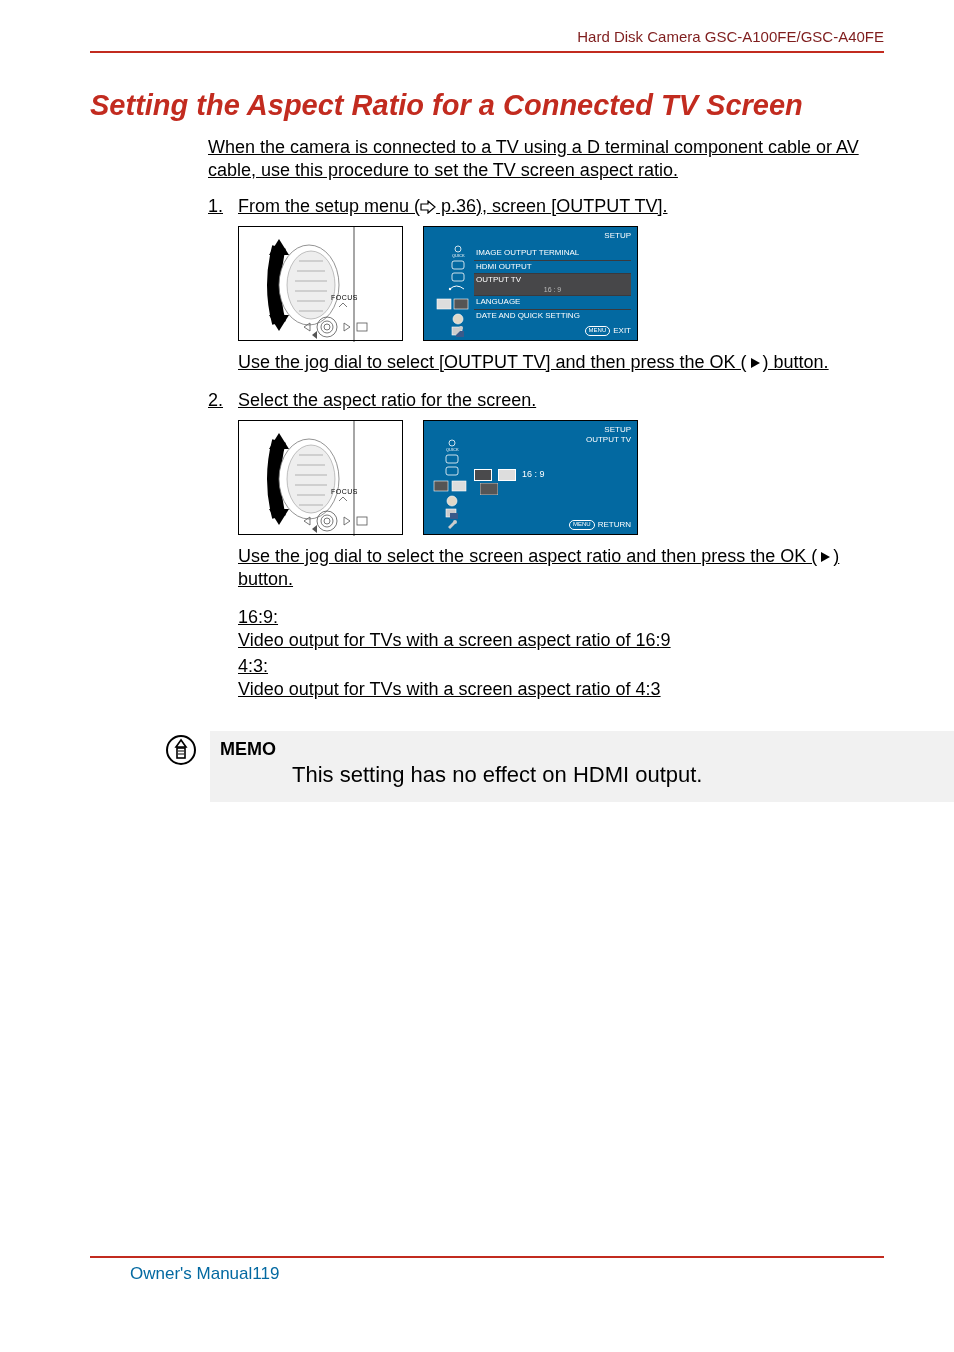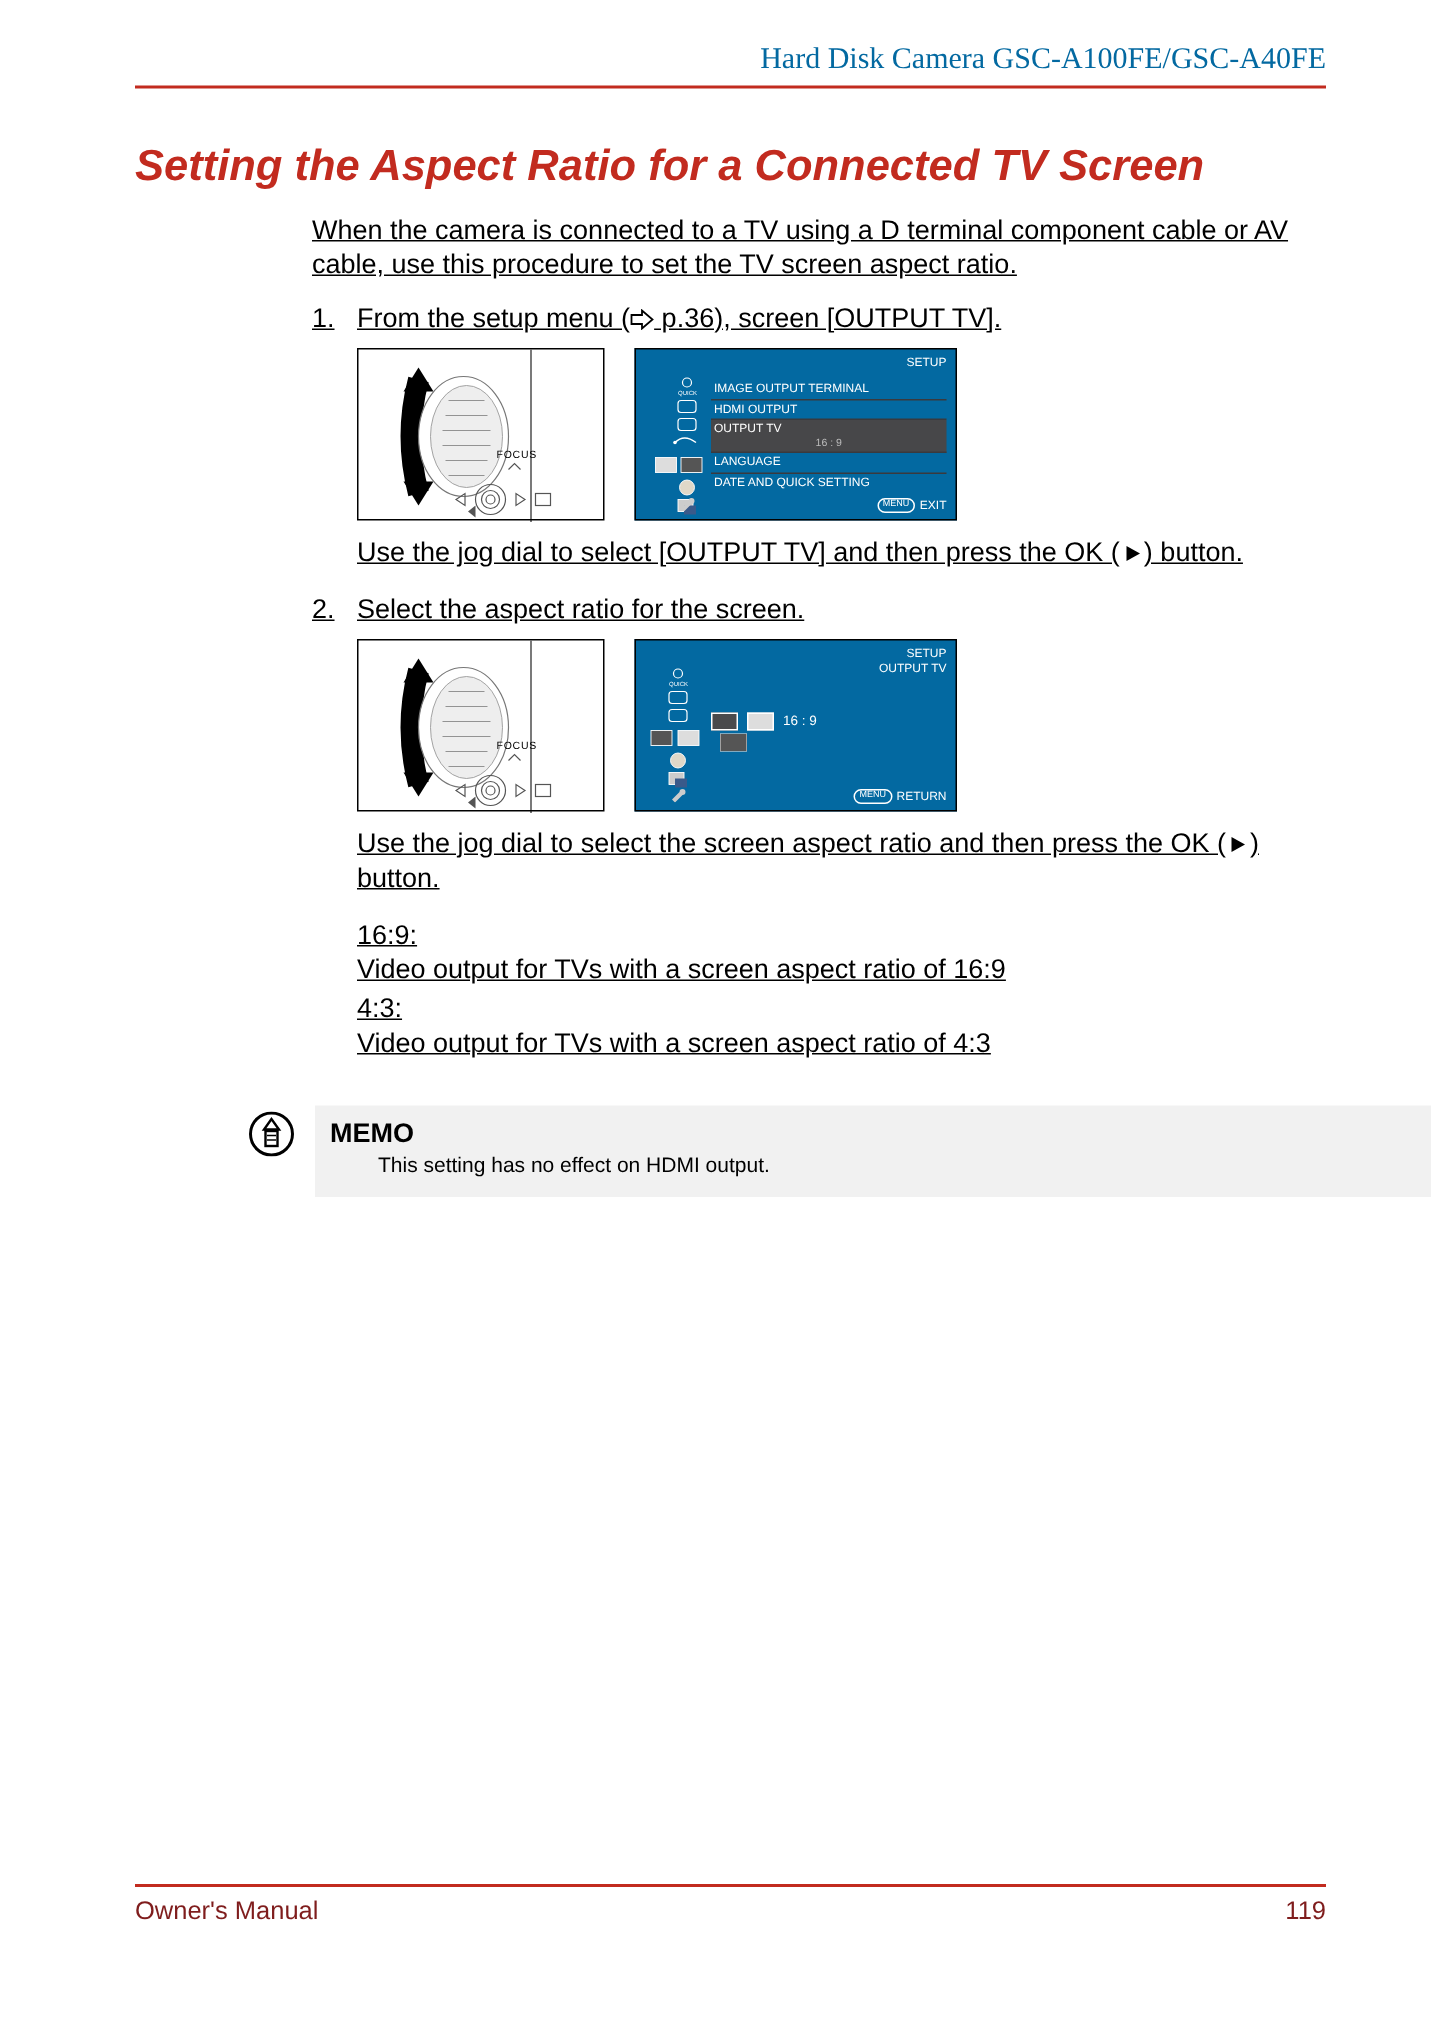--- a/index.html
+++ b/index.html
@@ -7,24 +7,23 @@
     font-family: Arial, Helvetica, sans-serif;
     width: 954px;
     height: 1352px;
     background: #fff;
     position: relative;
     padding: 28px 70px 0 90px;
     color: #000;
   }
   .header-right {
     text-align: right;
-    color: #0369a1;
-    font-size: 20px;
+    color: #7f1d1d;
+    font-size: 15px;
     padding-bottom: 6px;
-    font-family: Liberation Serif, serif;
   }
   .header-rule {
     border: none;
     border-top: 2px solid #c22b1f;
     margin-bottom: 36px;
   }
   h1 {
     color: #c22b1f;
     font-size: 29px;
     font-weight: bold;
@@ -81,36 +80,37 @@
     left: 44px; right: -70px; top: 0; bottom: 0;
     background: #f1f1f1;
     z-index: -1;
   }
   .memo-icon {
     position: absolute;
     left: 0; top: 4px;
     width: 30px; height: 30px;
   }
   .memo-title { font-weight: bold; font-size: 18px; margin-left: 44px; }
-  .memo-body { font-size: 14px; margin-left: 76px; margin-top: 2px; }
+  .memo-body { font-size: 22px; margin-left: 116px; margin-top: 2px; }
   .footer {
     position: absolute;
     left: 90px; right: 70px;
     bottom: 68px;
   }
   .footer-rule {
     border: none;
     border-top: 2px solid #c22b1f;
     margin-bottom: 6px;
   }
   .footer-row {
     display: flex;
-    justify-content: space-between;
-    color: #7f1d1d;
+    justify-content: flex-start;
+    color: #0369a1;
     font-size: 17px;
+    margin-left: 40px;
   }
   
   .focus-label {
     position:absolute;
     font-size:7px;
     left:92px; top:66px;
     letter-spacing:0.5px;
   }
   
   .scr-header {

